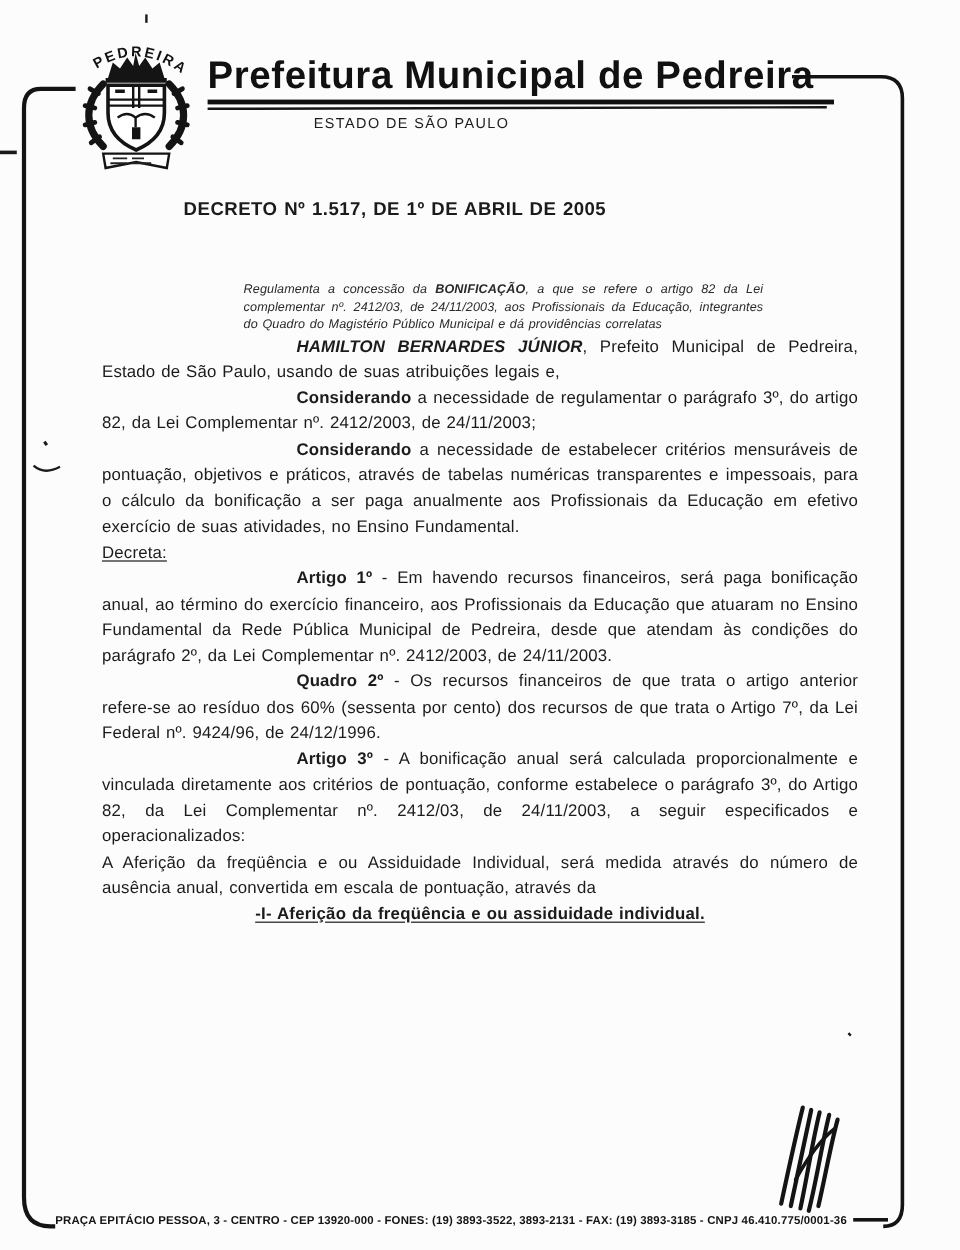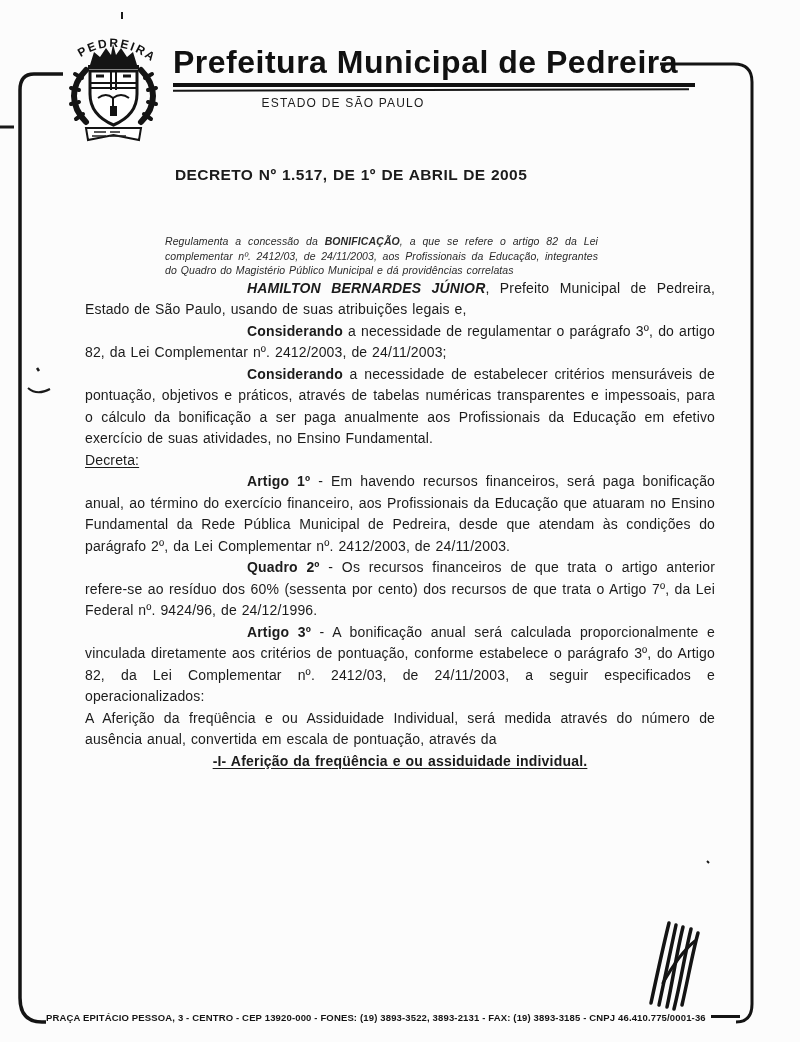--- a/index.html
+++ b/index.html
@@ -32,25 +32,25 @@
     margin-top:5px;width:340px;text-align:center;
     font-size:12px;letter-spacing:1.2px;color:#1c1c1c;
   }
   
   .body{
     position:absolute;left:85px;top:165px;width:630px;
     font-size:14px;line-height:21.5px;color:#1b1b1b;
     text-align:justify;letter-spacing:.15px;word-spacing:.8px;
   }
   .b-title{
-    margin-left:90px;font-size:15.5px;font-weight:bold;
+    margin-left:68px;font-size:15.5px;font-weight:bold;
     letter-spacing:.4px;text-align:left;line-height:19px;
   }
   .b-recital{
-    margin-top:50px;margin-left:80px;width:433px;
+    margin-top:50px;margin-left:118px;width:433px;
     font-style:italic;font-size:10.5px;line-height:14.5px;
     color:#2a2a2a;letter-spacing:.1px;
   }
   .b-recital b{font-weight:bold;}
   p.par{margin:0;}
   .ind{text-indent:162px;}
   .b-p1{margin-top:45px;}
   .b-p2{margin-top:11px;}
   .b-p3{margin-top:11px;}
   .b-decreta{

